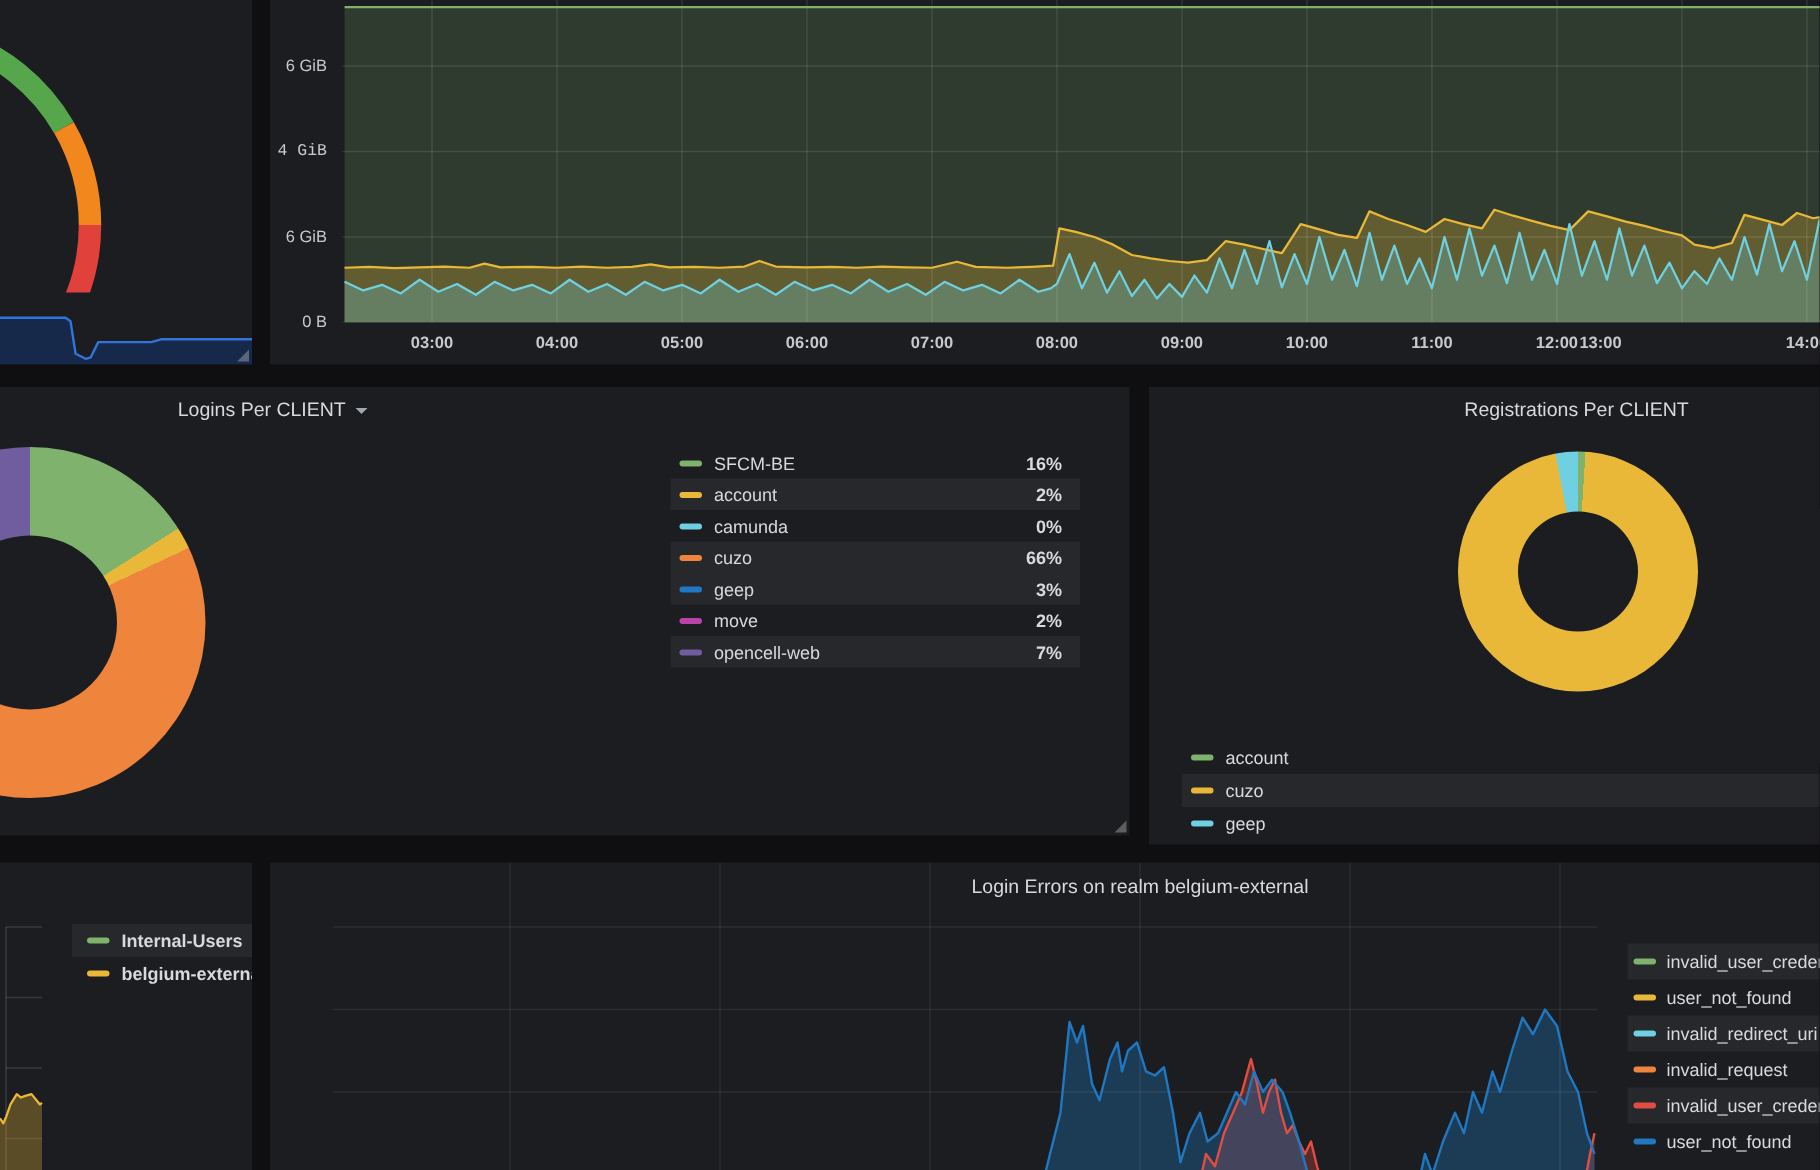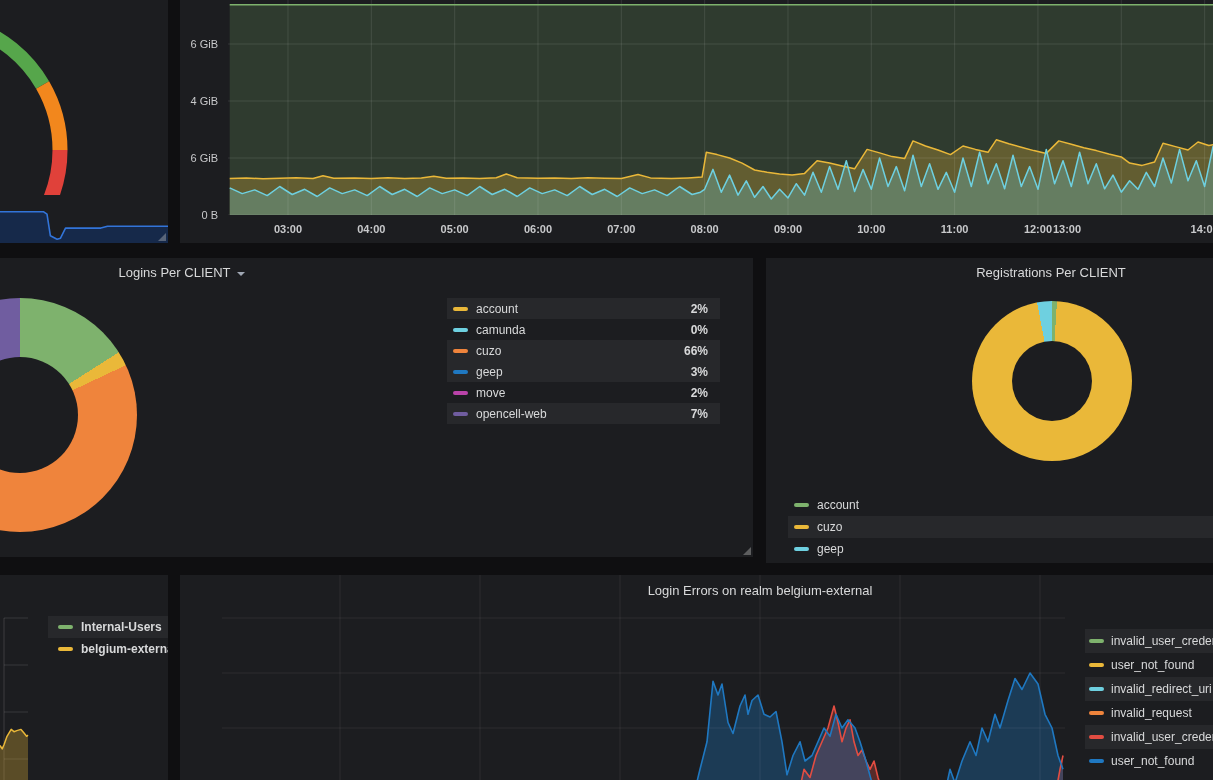--- a/index.html
+++ b/index.html
@@ -81,21 +81,21 @@
         <path d="M49.7 178.5 L66.3 177.9 L83.0 178.8 L99.7 178.2 L116.3 177.7 L133.0 178.5 L143.0 175.7 L153.8 178.2 L174.7 177.9 L191.3 178.5 L208.0 177.7 L224.7 178.5 L241.3 177.9 L253.8 176.2 L266.3 178.2 L283.0 177.9 L299.7 178.5 L316.3 177.7 L326.3 174.0 L337.2 177.7 L358.0 178.2 L374.7 177.9 L391.3 178.5 L408.0 177.7 L424.7 178.2 L441.3 178.5 L458.0 174.5 L470.5 177.9 L491.3 178.5 L508.0 177.9 L522.1 177.1 L526.3 152.3 L537.1 154.6 L549.6 158.0 L562.1 163.1 L574.6 170.0 L587.1 172.3 L599.6 174.0 L612.1 175.1 L624.6 173.4 L637.1 160.8 L649.6 163.1 L662.1 166.0 L674.6 168.8 L687.1 149.4 L699.6 152.9 L712.1 156.6 L724.6 158.6 L733.0 140.9 L745.5 146.0 L758.0 150.0 L770.5 154.6 L783.0 146.0 L795.5 149.4 L808.0 152.3 L816.3 139.8 L828.8 143.8 L841.3 147.2 L853.8 150.6 L866.3 153.4 L878.8 140.9 L891.3 144.3 L903.8 147.7 L916.3 150.6 L928.8 154.0 L941.3 156.9 L949.6 163.1 L962.1 165.4 L974.6 162.0 L983.0 143.2 L995.5 146.6 L1008.0 150.0 L1018.0 142.0 L1028.8 145.5 L1039.6 143.8" fill="none" stroke="#EAB839" stroke-width="1.5" stroke-linejoin="round"></path>
         <path d="M49.7 187.9 L62.2 193.6 L74.7 189.9 L87.2 195.6 L99.7 186.5 L112.2 194.5 L124.7 189.3 L137.2 196.5 L149.7 187.9 L162.2 193.6 L174.7 189.9 L187.2 195.6 L199.7 186.5 L212.2 194.5 L224.7 189.3 L237.2 196.5 L249.7 187.9 L262.2 193.6 L274.7 189.9 L287.2 195.6 L299.7 186.5 L312.2 194.5 L324.7 189.3 L337.2 196.5 L349.7 187.9 L362.2 193.6 L374.7 189.9 L387.2 195.6 L399.7 186.5 L412.2 194.5 L424.7 189.3 L437.2 196.5 L449.7 187.9 L462.2 193.6 L474.6 189.9 L487.1 195.6 L499.6 186.5 L512.1 194.5 L520.5 192.2 L524.6 189.3 L533.0 169.4 L541.3 192.2 L549.6 175.1 L558.0 195.1 L566.3 180.8 L574.6 197.3 L583.0 186.5 L591.3 199.0 L599.6 189.3 L608.0 197.9 L616.3 183.7 L624.6 195.1 L633.0 172.3 L641.3 192.2 L649.6 166.6 L658.0 189.3 L666.3 160.8 L674.6 191.6 L683.0 169.4 L691.3 189.3 L699.6 158.0 L708.0 186.5 L716.3 166.6 L724.6 190.8 L733.0 155.2 L741.3 186.5 L749.6 163.7 L758.0 189.3 L766.3 172.3 L774.6 192.2 L783.0 158.0 L791.3 186.5 L799.6 152.3 L808.0 183.7 L816.3 163.7 L824.6 188.8 L833.0 155.2 L841.3 186.5 L849.6 166.6 L858.0 189.3 L866.3 149.4 L874.6 183.7 L883.0 160.8 L891.3 186.5 L899.6 152.3 L908.0 183.7 L916.3 163.7 L924.6 188.8 L933.0 175.1 L941.3 192.2 L949.6 180.8 L958.0 189.3 L966.3 172.3 L974.6 186.5 L983.0 158.0 L991.3 183.1 L999.6 149.4 L1008.0 180.8 L1016.3 160.8 L1024.6 186.5 L1033.0 146.6 L1039.6 169.4" fill="none" stroke="#6ED0E0" stroke-width="1.5" stroke-linejoin="round"></path>
       </g>
       <clipPath id="memclip">
         <rect x="48" y="0" width="1112" height="215"></rect>
       </clipPath>
     </svg>
   <div id="mem-ylabels" style="position:absolute;left:0;top:0;width:44px;height:243px;">
       <div class="ylab" style="top: 209px;">0 B</div>
       <div class="ylab" style="top: 152px;">6 GiB</div>
-      <div class="ylab" style="top: 95px;">4 GiB</div>
+      <div class="ylab" style="top: 95px; font-family: Liberation Mono, monospace;">4 GiB</div>
       <div class="ylab" style="top: 38px;">6 GiB</div>
     </div>
   <div id="mem-xlabels" style="position:absolute;left:0;top:0;width:1160px;height:243px;">
       <div class="xlab" style="left: 83.9976px; top: 223px;">03:00</div>
       <div class="xlab" style="left: 167.328px; top: 223px;">04:00</div>
       <div class="xlab" style="left: 250.658px; top: 223px;">05:00</div>
       <div class="xlab" style="left: 333.988px; top: 223px;">06:00</div>
       <div class="xlab" style="left: 417.318px; top: 223px;">07:00</div>
       <div class="xlab" style="left: 500.648px; top: 223px;">08:00</div>
       <div class="xlab" style="left: 583.978px; top: 223px;">09:00</div>
@@ -109,20 +109,25 @@
 
 <div class="panel" id="panel-logins" style="left:-390px;top:258px;width:1143px;height:299px;">
   <div class="panel-title">
     <span>Logins Per CLIENT</span><span class="caret"></span>
   </div>
   <div class="donut" id="donut-logins" style="left: 293px; top: 40px; width: 234px; height: 234px; background: conic-gradient(rgb(126, 178, 109) 0deg, rgb(126, 178, 109) 57.6deg, rgb(234, 184, 57) 57.6deg, rgb(234, 184, 57) 64.8deg, rgb(239, 132, 60) 64.8deg, rgb(239, 132, 60) 302.4deg, rgb(226, 77, 66) 302.4deg, rgb(226, 77, 66) 316.8deg, rgb(31, 120, 193) 316.8deg, rgb(31, 120, 193) 327.6deg, rgb(186, 67, 169) 327.6deg, rgb(186, 67, 169) 334.8deg, rgb(112, 93, 160) 334.8deg, rgb(112, 93, 160) 360deg);">
     <div class="donut-hole" style="left:59px;top:59px;right:59px;bottom:59px;"></div>
   </div>
   <div id="logins-legend">
     <div id="logins-legend-rows">
+        <div class="legend-row">
+          <span class="dash" style="background: rgb(126, 178, 109);"></span>
+          <span class="lab">SFCM-BE</span>
+          <span class="val">16%</span>
+        </div>
         <div class="legend-row striped">
           <span class="dash" style="background: rgb(234, 184, 57);"></span>
           <span class="lab">account</span>
           <span class="val">2%</span>
         </div>
         <div class="legend-row">
           <span class="dash" style="background: rgb(110, 208, 224);"></span>
           <span class="lab">camunda</span>
           <span class="val">0%</span>
         </div>

